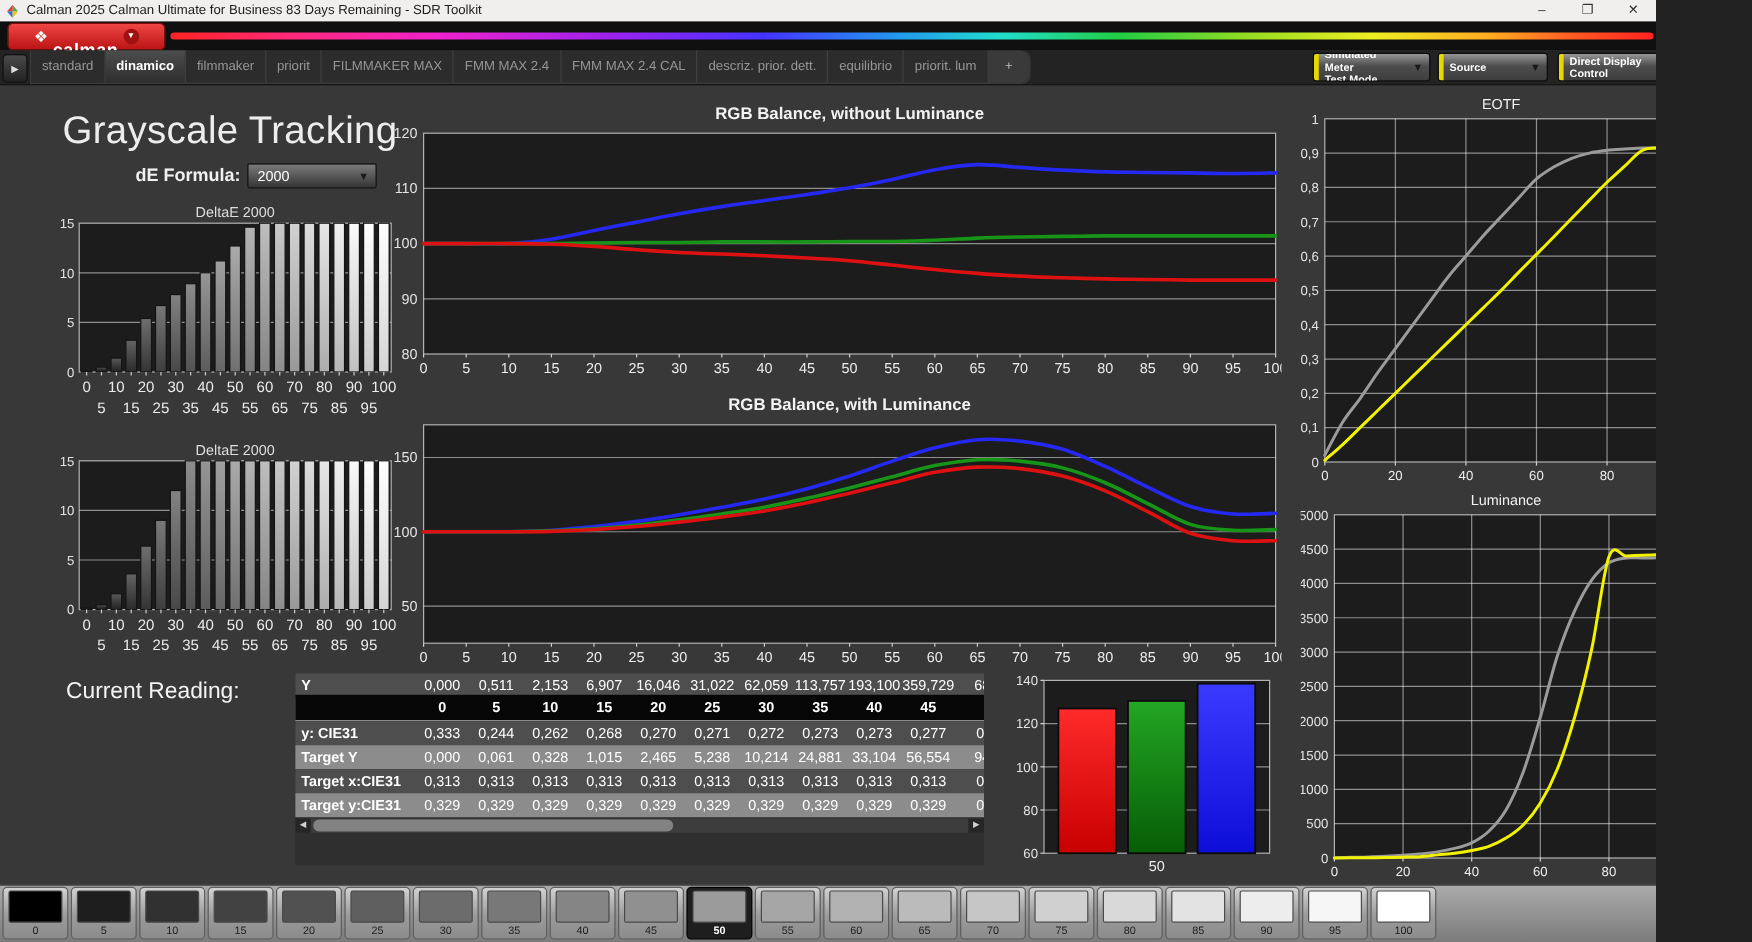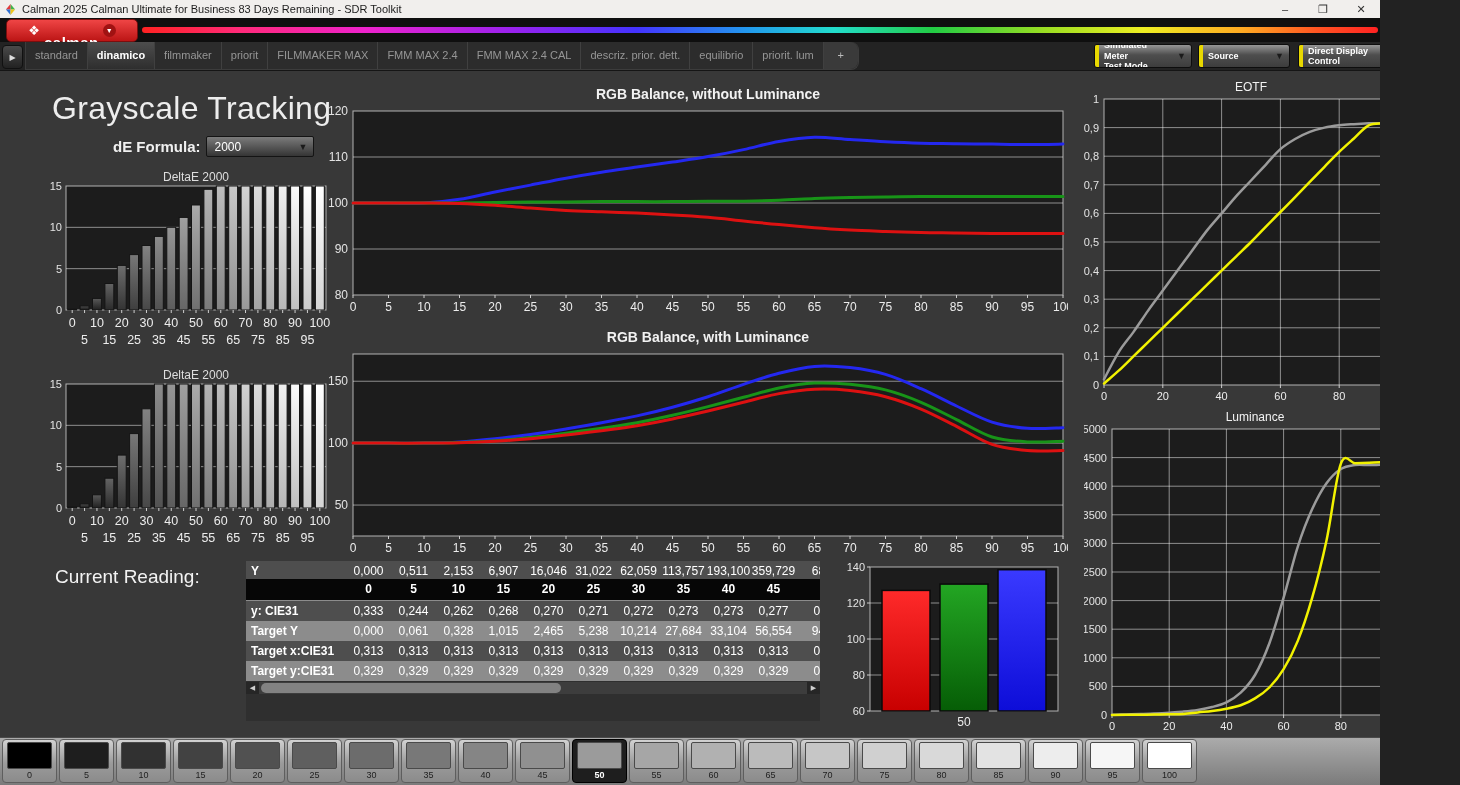--- a/index.html
+++ b/index.html
@@ -649,21 +649,21 @@
       </div>
       <div class="trow light">
         <span class="tlabel">Target Y</span>
         <span class="tcell">0,000</span>
         <span class="tcell">0,061</span>
         <span class="tcell">0,328</span>
         <span class="tcell">1,015</span>
         <span class="tcell">2,465</span>
         <span class="tcell">5,238</span>
         <span class="tcell">10,214</span>
-        <span class="tcell">27,684</span>
+        <span class="tcell">24,881</span>
         <span class="tcell">33,104</span>
         <span class="tcell">56,554</span>
         <span class="tcell">94</span>
       </div>
       <div class="trow dark">
         <span class="tlabel">Target x:CIE31</span>
         <span class="tcell">0,313</span>
         <span class="tcell">0,313</span>
         <span class="tcell">0,313</span>
         <span class="tcell">0,313</span>

